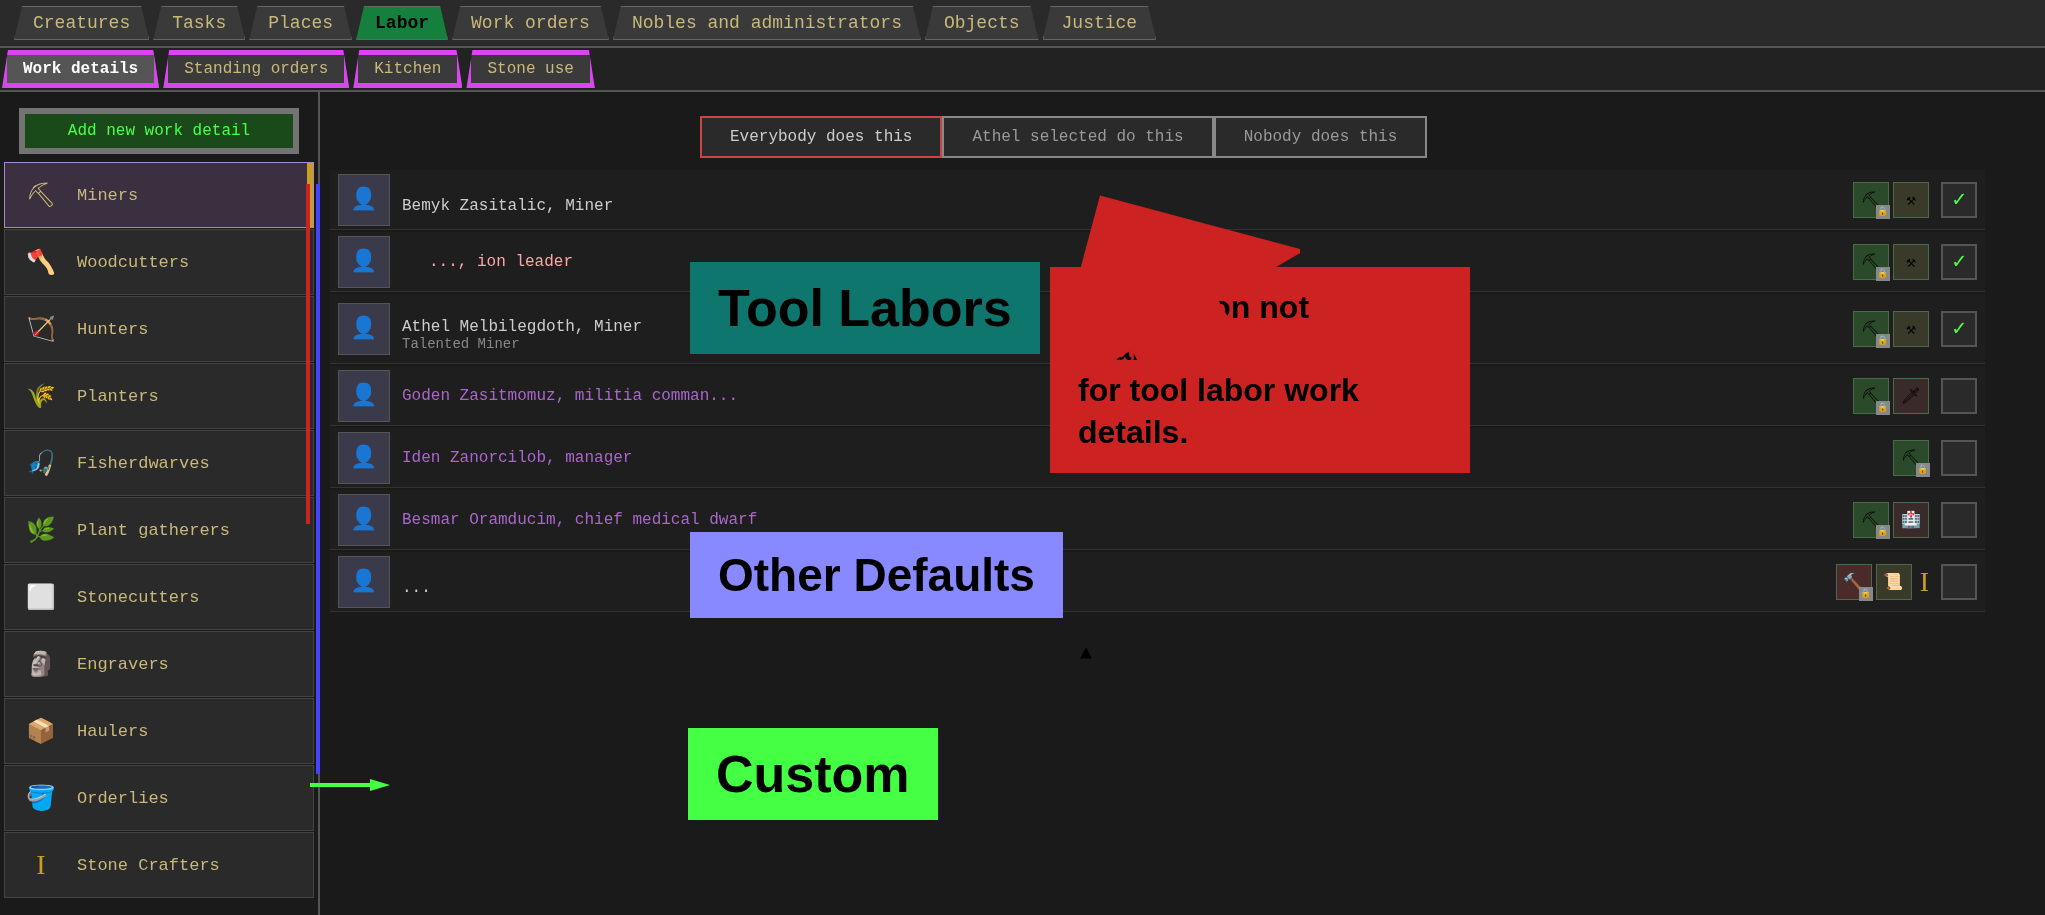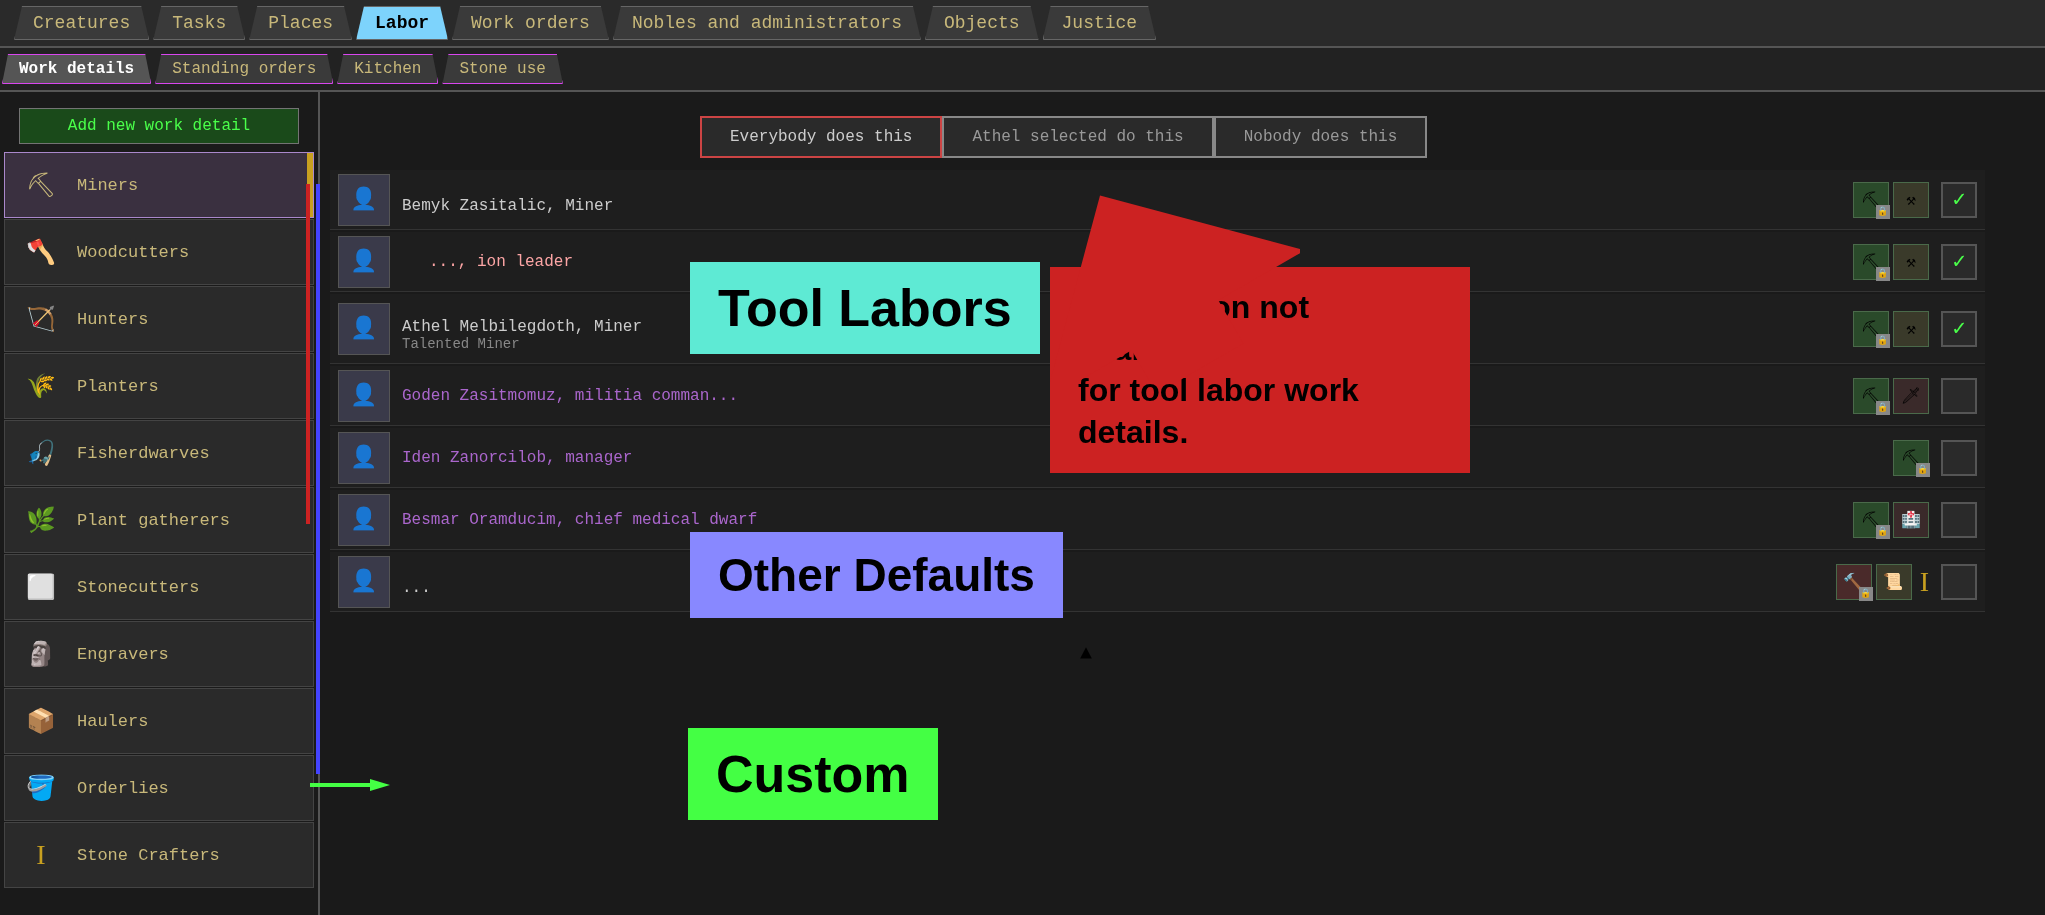--- a/index.html
+++ b/index.html
@@ -31,41 +31,41 @@
       border-radius: 4px 4px 0 0;
       color: #c8b87a;
       font-size: 18px;
       cursor: pointer;
       margin: 0 2px;
       clip-path: polygon(8px 0%, calc(100% - 8px) 0%, 100% 100%, 0% 100%);
       position: relative;
     }
 
     .nav-tab.active {
-      background: #7dd3fc;
+      background: #15803d;
       color: #000;
       font-weight: bold;
     }
 
     
     .sub-nav {
       display: flex;
       align-items: center;
       background: #222;
       border-bottom: 2px solid #555;
       padding: 2px 0;
       height: 44px;
     }
 
     .sub-tab {
       display: inline-flex;
       align-items: center;
       padding: 5px 16px;
       background: #3a3a3a;
-      border: 1px solid #d946ef;
+      border: 5px solid #d946ef;
       border-radius: 4px 4px 0 0;
       color: #c8b87a;
       font-size: 16px;
       cursor: pointer;
       margin: 0 2px;
       clip-path: polygon(6px 0%, calc(100% - 6px) 0%, 100% 100%, 0% 100%);
     }
 
     .sub-tab.active {
       background: #555;
@@ -87,21 +87,21 @@
       border-right: 2px solid #555;
       padding-top: 8px;
       flex-shrink: 0;
     }
 
     .add-btn {
       display: block;
       margin: 8px auto;
       padding: 8px 20px;
       background: #1a4a1a;
-      border: 1px solid #737373;
+      border: 6px solid #737373;
       color: #4aff4a;
       font-family: 'Courier New', monospace;
       font-size: 16px;
       cursor: pointer;
       width: 280px;
       text-align: center;
     }
 
     .sidebar-item {
       display: flex;
@@ -248,21 +248,21 @@
     }
 
     .checkbox.checked { color: #4aff4a; }
     .checkbox.empty { color: transparent; }
 
     
     .annotation-tool-labors {
       position: absolute;
       top: 170px;
       left: 370px;
-      background: #5eead4;
+      background: #0f766e;
       padding: 16px 28px;
       z-index: 10;
     }
 
     .annotation-tool-labors-text {
       color: #000;
       font-size: 52px;
       font-weight: bold;
       font-family: Arial, sans-serif;
     }

